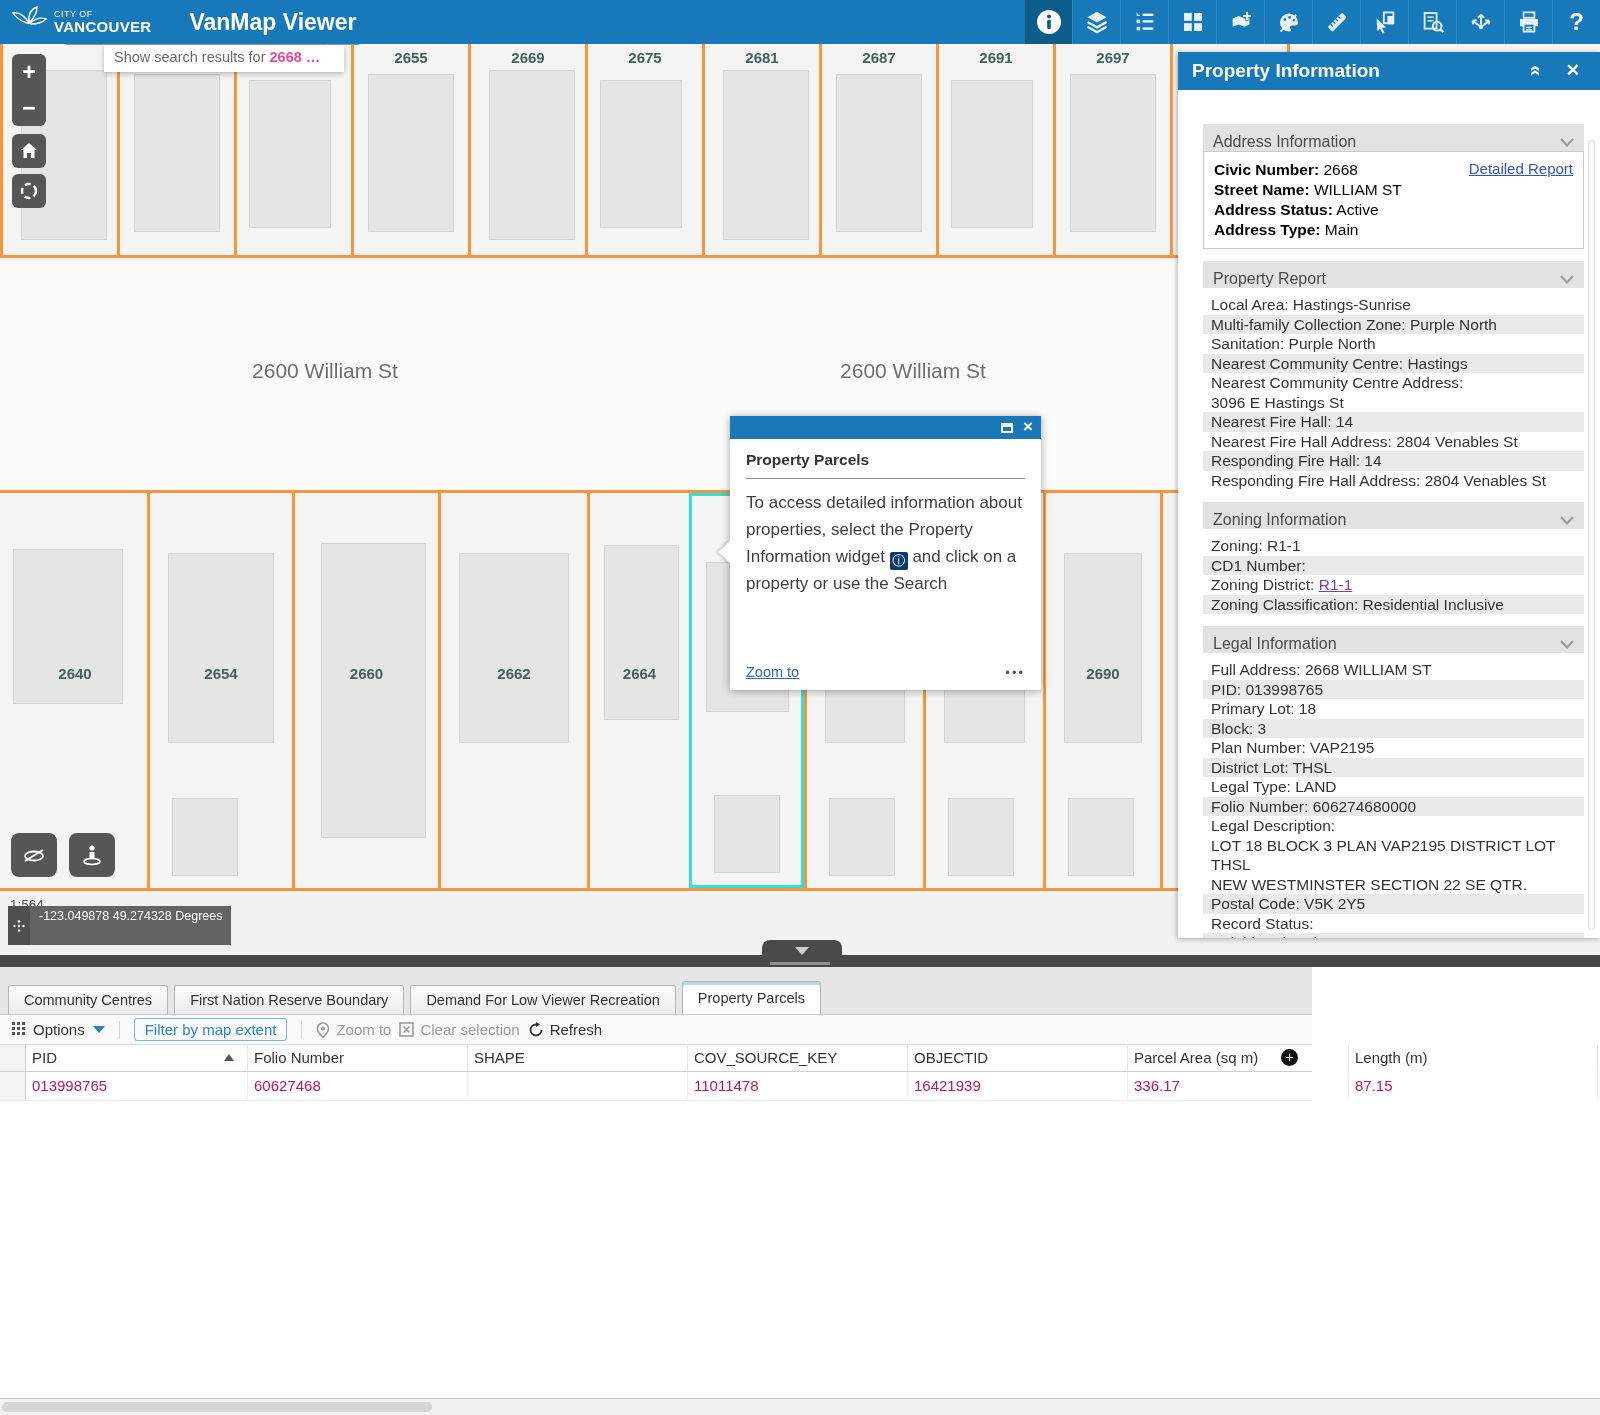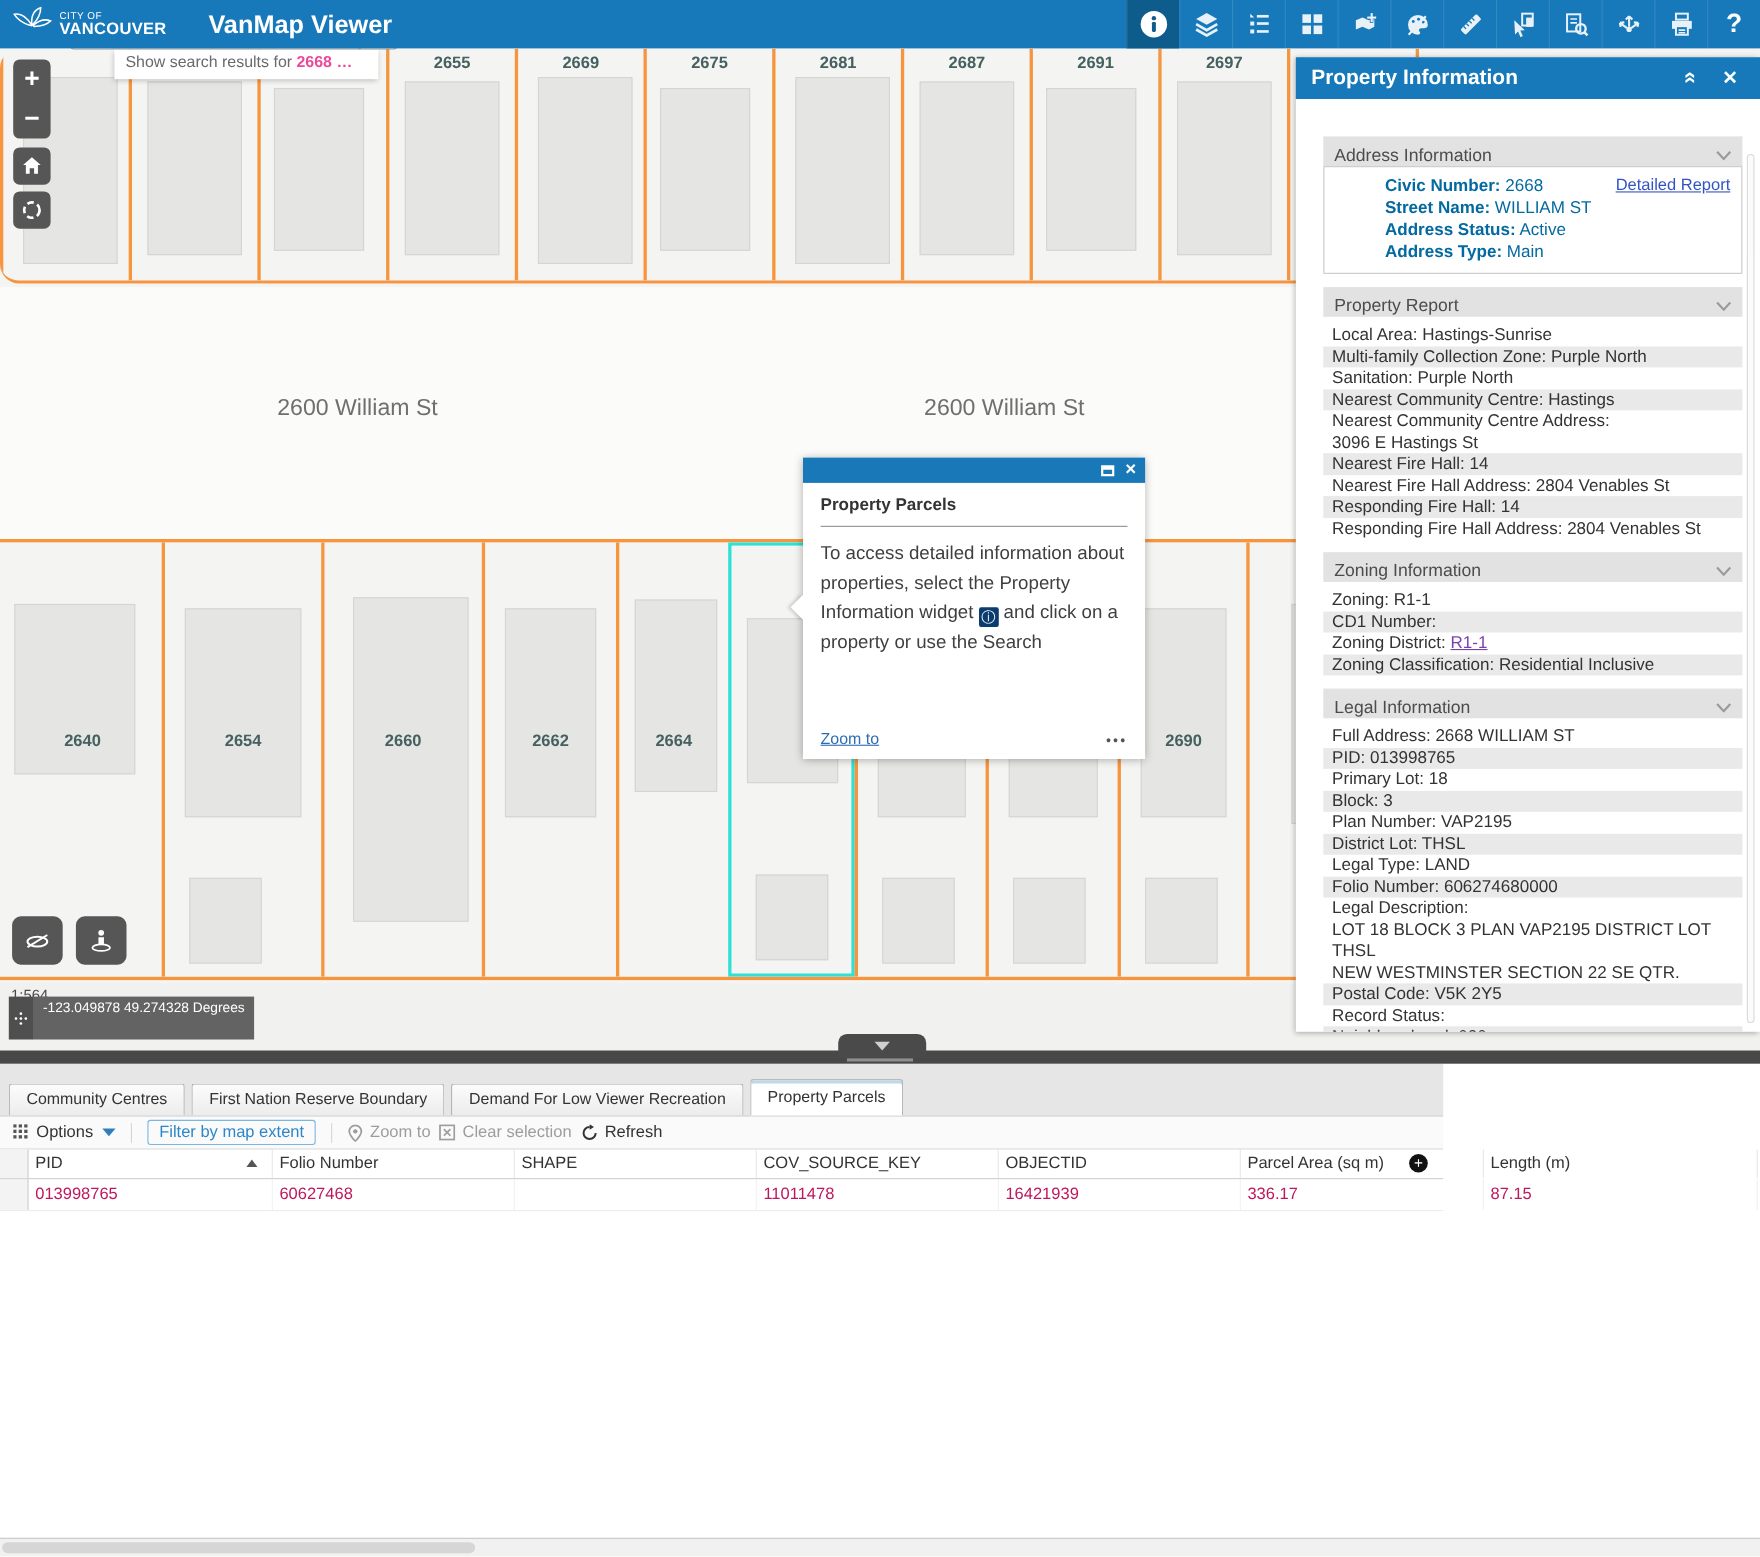--- a/index.html
+++ b/index.html
@@ -14,36 +14,36 @@
   .logo-top { font-size:9px; letter-spacing:.5px; }
   .logo-bottom { font-size:15px; font-weight:bold; letter-spacing:.3px; }
   .app-title { color:#fff; font-size:23px; font-weight:600; margin-left:38px; }
   .tools { position:absolute; right:0; top:0; height:44px; display:flex; }
   .tool { width:48px; height:44px; display:flex; align-items:center; justify-content:center; border-left:1px solid rgba(255,255,255,.12); cursor:pointer; }
   .tool.active { background:#0e5c8c; }
   .tool .qmark { color:#fff; font-size:24px; font-weight:bold; }
 
   
   .map { position:absolute; left:0; top:44px; width:1600px; height:911px; background:#f4f4f2; overflow:hidden; }
-  .band-top { position:absolute; left:0; top:0; width:1600px; height:214px; border-bottom:3px solid #f6953e; display:flex; overflow:hidden;border-radius:18px; }
+  .band-top { position:absolute; left:0; top:0; width:1600px; height:214px; border-bottom:3px solid #f6953e; display:flex; overflow:hidden; }
   .band-top .parcel { width:117px; border-left:3px solid #f6953e; position:relative; flex:none; }
   .lot { position:absolute; top:5px; left:0; right:0; text-align:center; font-size:15px; font-weight:600; color:#44605f; }
   .band-top .bldg { margin:30px 14px 0; height:158px; background:#e5e5e3; border:1px solid #d4d4d2; }
   .band-top .parcel:nth-of-type(odd) .bldg { margin:26px 10px 0 18px; height:170px; }
   .band-top .parcel:nth-of-type(3n) .bldg { margin:36px 20px 0 12px; height:148px; }
 
   .street { position:absolute; left:0; top:217px; width:1600px; height:229px; background:#fbfbfa; }
   .street-label { position:absolute; top:98px; width:240px; text-align:center; font-size:21px; color:#6f6f6f; }
 
   .band-bottom { position:absolute; left:0; top:446px; width:1600px; height:401px; border-top:3px solid #f6953e; border-bottom:3px solid #f6953e; display:flex; overflow:hidden; }
   .band-bottom .parcel { position:relative; border-left:3px solid #f6953e; flex:none; }
   .band-bottom .parcel:nth-of-type(1){ width:147px; border-left-color:transparent; }
   .band-bottom .parcel:nth-of-type(2){ width:145px; }
   .band-bottom .parcel:nth-of-type(3){ width:146px; }
-  .band-bottom .parcel:nth-of-type(4){ width:122px; }
+  .band-bottom .parcel:nth-of-type(4){ width:149px; }
   .band-bottom .parcel:nth-of-type(5){ width:102px; }
   .band-bottom .parcel:nth-of-type(6){ width:115px; border:3px solid #2fe0d6; }
   .band-bottom .parcel:nth-of-type(7){ width:119px; }
   .band-bottom .parcel:nth-of-type(8){ width:120px; }
   .band-bottom .parcel:nth-of-type(9){ width:117px; }
   .band-bottom .parcel:nth-of-type(10){ width:437px; }
   .lot2 { position:absolute; top:172px; left:0; right:0; text-align:center; font-size:15px; font-weight:600; color:#44605f; }
   .band-bottom .bldg { margin:60px 18px 0; height:190px; background:#e5e5e3; border:1px solid #d4d4d2; }
   .band-bottom .parcel:nth-of-type(1) .bldg { margin:56px 24px 0 10px; height:155px; }
   .band-bottom .parcel:nth-of-type(3) .bldg { margin:50px 12px 0 26px; height:295px; }
@@ -103,21 +103,21 @@
   .panel { position:absolute; left:1178px; top:52px; width:422px; height:886px; background:#fff; box-shadow:-1px 1px 5px rgba(0,0,0,.3); z-index:50; }
   .panel-head { height:38px; background:#1779ba; color:#fff; display:flex; align-items:center; padding:0 14px; position:relative; }
   .panel-title { font-size:19px; font-weight:600; }
   .collapse { position:absolute; right:58px; top:7px; font-size:20px; font-weight:bold; transform:rotate(90deg); cursor:pointer; }
   .pclose2 { position:absolute; right:20px; top:8px; font-size:17px; font-weight:bold; cursor:pointer; }
   .panel-body { position:relative; height:848px; overflow:hidden; padding:34px 16px 0 25px; }
   .rail { position:absolute; right:5px; top:50px; bottom:8px; width:7px; background:#fbfbfb; border:1px solid #d9d9d9; border-radius:4px; }
   .secbar { height:27px; background:#e2e2e2; color:#4c4c4c; font-size:16px; display:flex; align-items:flex-end; padding:0 10px; position:relative; cursor:pointer; }
   .chev { position:absolute; right:10px; top:9px; }
   .addrbox { border:1px solid #c9c9c9; padding:8px 10px; position:relative; margin-bottom:12px; }
-  .addrbox .arow { font-size:15.5px; line-height:20px; color:#0369a1;margin-left:45px; }
+  .addrbox .arow { font-size:15.5px; line-height:20px; color:#000000; }
   .addrbox b { font-weight:bold; }
   .dreport { position:absolute; right:10px; top:8px; color:#3353c5; font-size:15px; text-decoration:underline; cursor:pointer; }
   .prows { margin:7px 0 12px; }
   .prow { font-size:15.5px; line-height:19.5px; color:#333; padding:0 6px 0 8px; white-space:pre-line; }
   .prows .prow:nth-of-type(even) { background:#e9e9e9; }
   .prow.alt { background:#e9e9e9; }
   .zlink { color:#7a3fb0; text-decoration:underline; cursor:pointer; }
 
   
   .pulltab { position:absolute; left:762px; top:940px; width:80px; height:22px; background:#4a4a4a; border-radius:8px 8px 0 0; display:flex; align-items:center; justify-content:center; z-index:55; cursor:pointer; }

